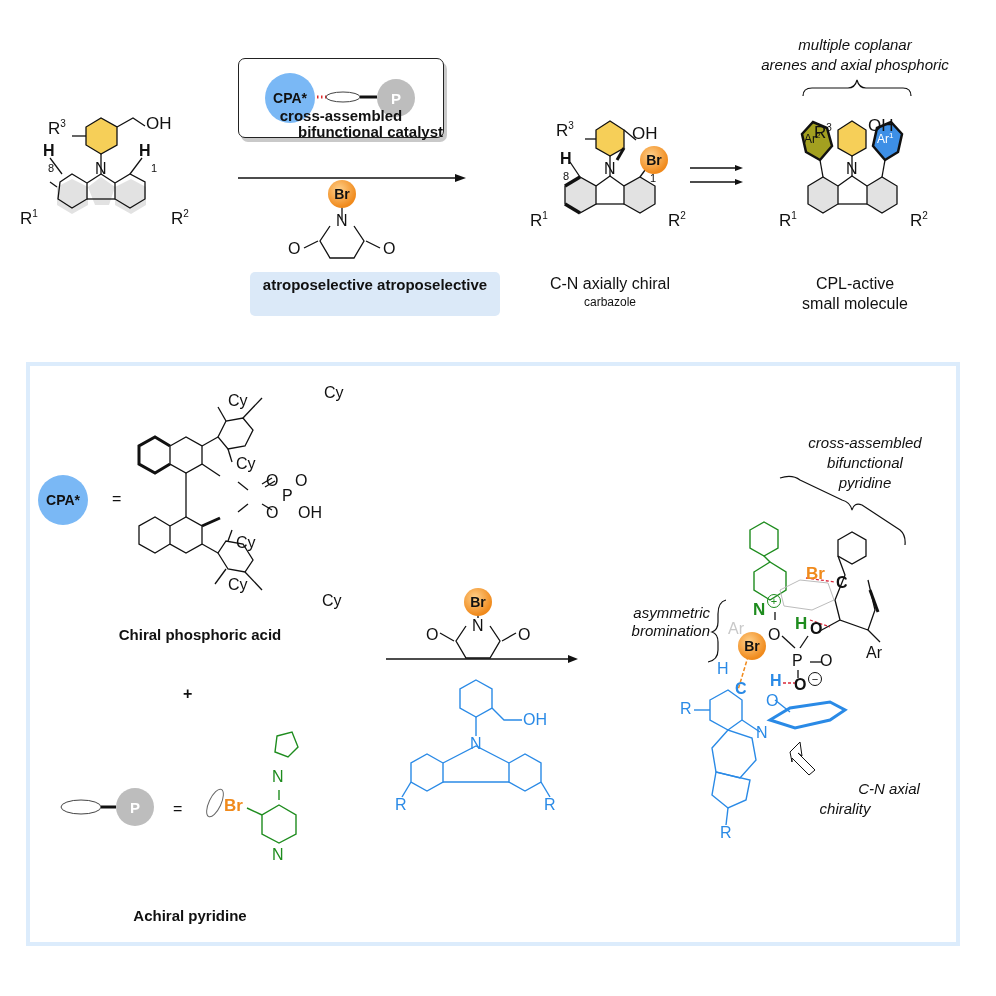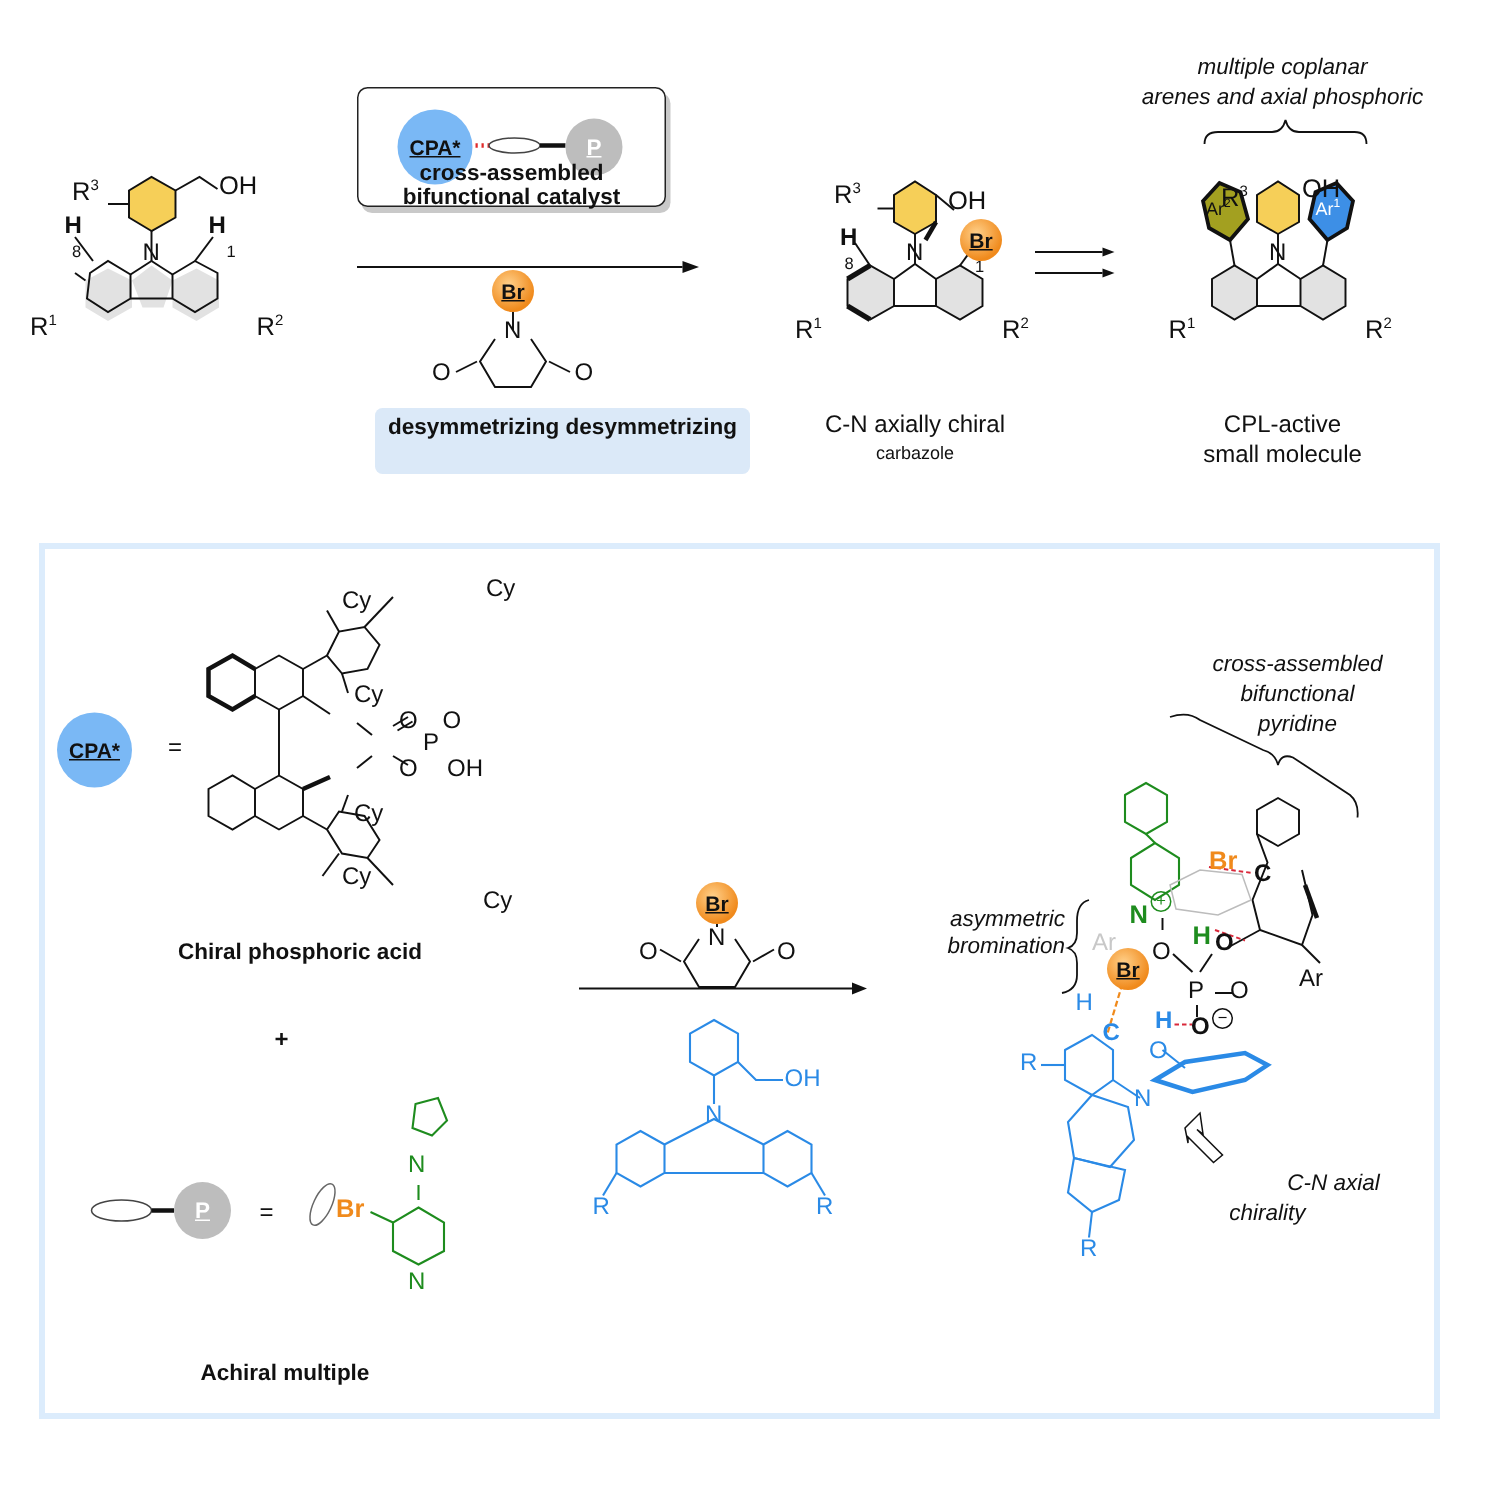--- a/index.html
+++ b/index.html
@@ -4,21 +4,21 @@
 <style>
   html,body{margin:0;padding:0;background:#ffffff;}
   body{width:996px;height:996px;position:relative;overflow:hidden;font-family:"Liberation Sans",sans-serif;color:#111;}
   .abs{position:absolute;}
   .lbl{position:absolute;font-family:"Liberation Sans",sans-serif;text-align:center;white-space:nowrap;}
   .it{font-style:italic;}
   .bold{font-weight:bold;}
   .catbox{position:absolute;left:238px;top:58px;width:204px;height:78px;border:1.5px solid #222;border-radius:7px;background:#fff;box-shadow:3px 4px 0 #c9c9c9;}
   .hilite{position:absolute;left:250px;top:272px;width:250px;height:44px;background:#dbe9f8;border-radius:5px;}
   .bottombox{position:absolute;left:26px;top:362px;width:934px;height:584px;border:4px solid #dcecfc;box-sizing:border-box;}
-  .circle{position:absolute;border-radius:50%;display:flex;align-items:center;justify-content:center;font-weight:bold;font-family:"Liberation Sans",sans-serif;text-decoration:underline;}
+  .circle{position:absolute;border-radius:50%;display:flex;align-items:center;justify-content:center;font-weight:bold;font-family:"Liberation Sans",sans-serif;}
 </style>
 </head>
 <body>
 
 <div>
 
   <svg class="abs" style="left:0;top:0" width="996" height="360">
 
     <g stroke="#111" stroke-width="1.3" fill="none">
       <polygon points="57,187 72,179 88,187 88,205 72,214 57,205" fill="#e2e2e2" stroke="none"></polygon>
@@ -97,30 +97,30 @@
 
   <div class="catbox">
     <div class="circle" style="left:26px;top:14px;width:50px;height:50px;background:#7ab8f5;font-size:14px;color:#111;position:absolute;">CPA*</div>
     <svg class="abs" style="left:76px;top:28px" width="70" height="20">
       <line x1="2" y1="10" x2="20" y2="10" stroke="#e02a2a" stroke-width="3" stroke-dasharray="1.5,2.5"></line>
       <ellipse cx="28" cy="10" rx="17" ry="5" fill="#fff" stroke="#444" stroke-width="1"></ellipse>
       <line x1="45" y1="10" x2="62" y2="10" stroke="#111" stroke-width="3"></line>
     </svg>
     <div class="circle" style="left:138px;top:20px;width:38px;height:38px;background:#bdbdbd;font-size:15px;color:#fff;position:absolute;">P</div>
     <div class="lbl bold" style="left:0;width:204px;top:48px;font-size:15px;">cross-assembled</div>
-    <div class="lbl bold" style="left:0;width:204px;top:64px;font-size:15px;">bifunctional catalyst</div>
+    <div class="lbl bold" style="left:0;width:204px;top:64px;font-size:15px;text-align:right;">bifunctional catalyst</div>
   </div>
 
   <div class="circle" style="left:328px;top:180px;width:28px;height:28px;background:radial-gradient(circle at 40% 35%,#ffd08a,#f08a1c 70%);font-size:14px;">Br</div>
   <div class="lbl" style="left:336px;top:212px;font-size:16px;">N</div>
   <div class="lbl" style="left:288px;top:240px;font-size:16px;">O</div>
   <div class="lbl" style="left:383px;top:240px;font-size:16px;">O</div>
 
   <div class="hilite">
-    <div class="lbl bold" style="left:0;width:250px;top:4px;font-size:15px;">desymmetrizing desymmetrizing</div>
+    <div class="lbl bold" style="left:0;width:250px;top:4px;font-size:15px;">atroposelective atroposelective</div>
   </div>
 
   <div class="lbl" style="left:556px;top:120px;font-size:17px;"><span>R</span><sup style="font-size:10px">3</sup></div>
   <div class="lbl" style="left:632px;top:124px;font-size:17px;">OH</div>
   <div class="lbl bold" style="left:560px;top:150px;font-size:16px;">H</div>
   <div class="lbl" style="left:563px;top:170px;font-size:11px;">8</div>
   <div class="lbl" style="left:650px;top:172px;font-size:11px;">1</div>
   <div class="circle" style="left:640px;top:146px;width:28px;height:28px;background:radial-gradient(circle at 40% 35%,#ffd08a,#f08a1c 70%);font-size:14px;">Br</div>
   <div class="lbl" style="left:604px;top:160px;font-size:16px;">N</div>
   <div class="lbl" style="left:530px;top:210px;font-size:17px;"><span>R</span><sup style="font-size:10px">1</sup></div>
@@ -257,21 +257,21 @@
 <div class="lbl" style="left:298px;top:504px;font-size:16px;">OH</div>
 <div class="lbl bold" style="left:90px;width:220px;top:626px;font-size:15px;">Chiral phosphoric acid</div>
 
 <div class="lbl bold" style="left:183px;top:685px;font-size:16px;">+</div>
 
 <div class="circle" style="left:116px;top:788px;width:38px;height:38px;background:#bdbdbd;font-size:15px;color:#fff;">P</div>
 <div class="lbl" style="left:173px;top:800px;font-size:16px;">=</div>
 <div class="lbl bold" style="left:224px;top:796px;font-size:17px;color:#f08a1c;">Br</div>
 <div class="lbl" style="left:272px;top:768px;font-size:16px;color:#1e8c1e;">N</div>
 <div class="lbl" style="left:272px;top:846px;font-size:16px;color:#1e8c1e;">N</div>
-<div class="lbl bold" style="left:110px;width:160px;top:907px;font-size:15px;">Achiral multiple</div>
+<div class="lbl bold" style="left:110px;width:160px;top:907px;font-size:15px;">Achiral pyridine</div>
 
 <div class="circle" style="left:464px;top:588px;width:28px;height:28px;background:radial-gradient(circle at 40% 35%,#ffd08a,#f08a1c 70%);font-size:14px;">Br</div>
 <div class="lbl" style="left:472px;top:617px;font-size:16px;">N</div>
 <div class="lbl" style="left:426px;top:626px;font-size:16px;">O</div>
 <div class="lbl" style="left:518px;top:626px;font-size:16px;">O</div>
 
 <div class="lbl" style="left:523px;top:711px;font-size:16px;color:#2a8ae6;">OH</div>
 <div class="lbl" style="left:470px;top:735px;font-size:16px;color:#2a8ae6;">N</div>
 <div class="lbl" style="left:395px;top:796px;font-size:16px;color:#2a8ae6;">R</div>
 <div class="lbl" style="left:544px;top:796px;font-size:16px;color:#2a8ae6;">R</div>

